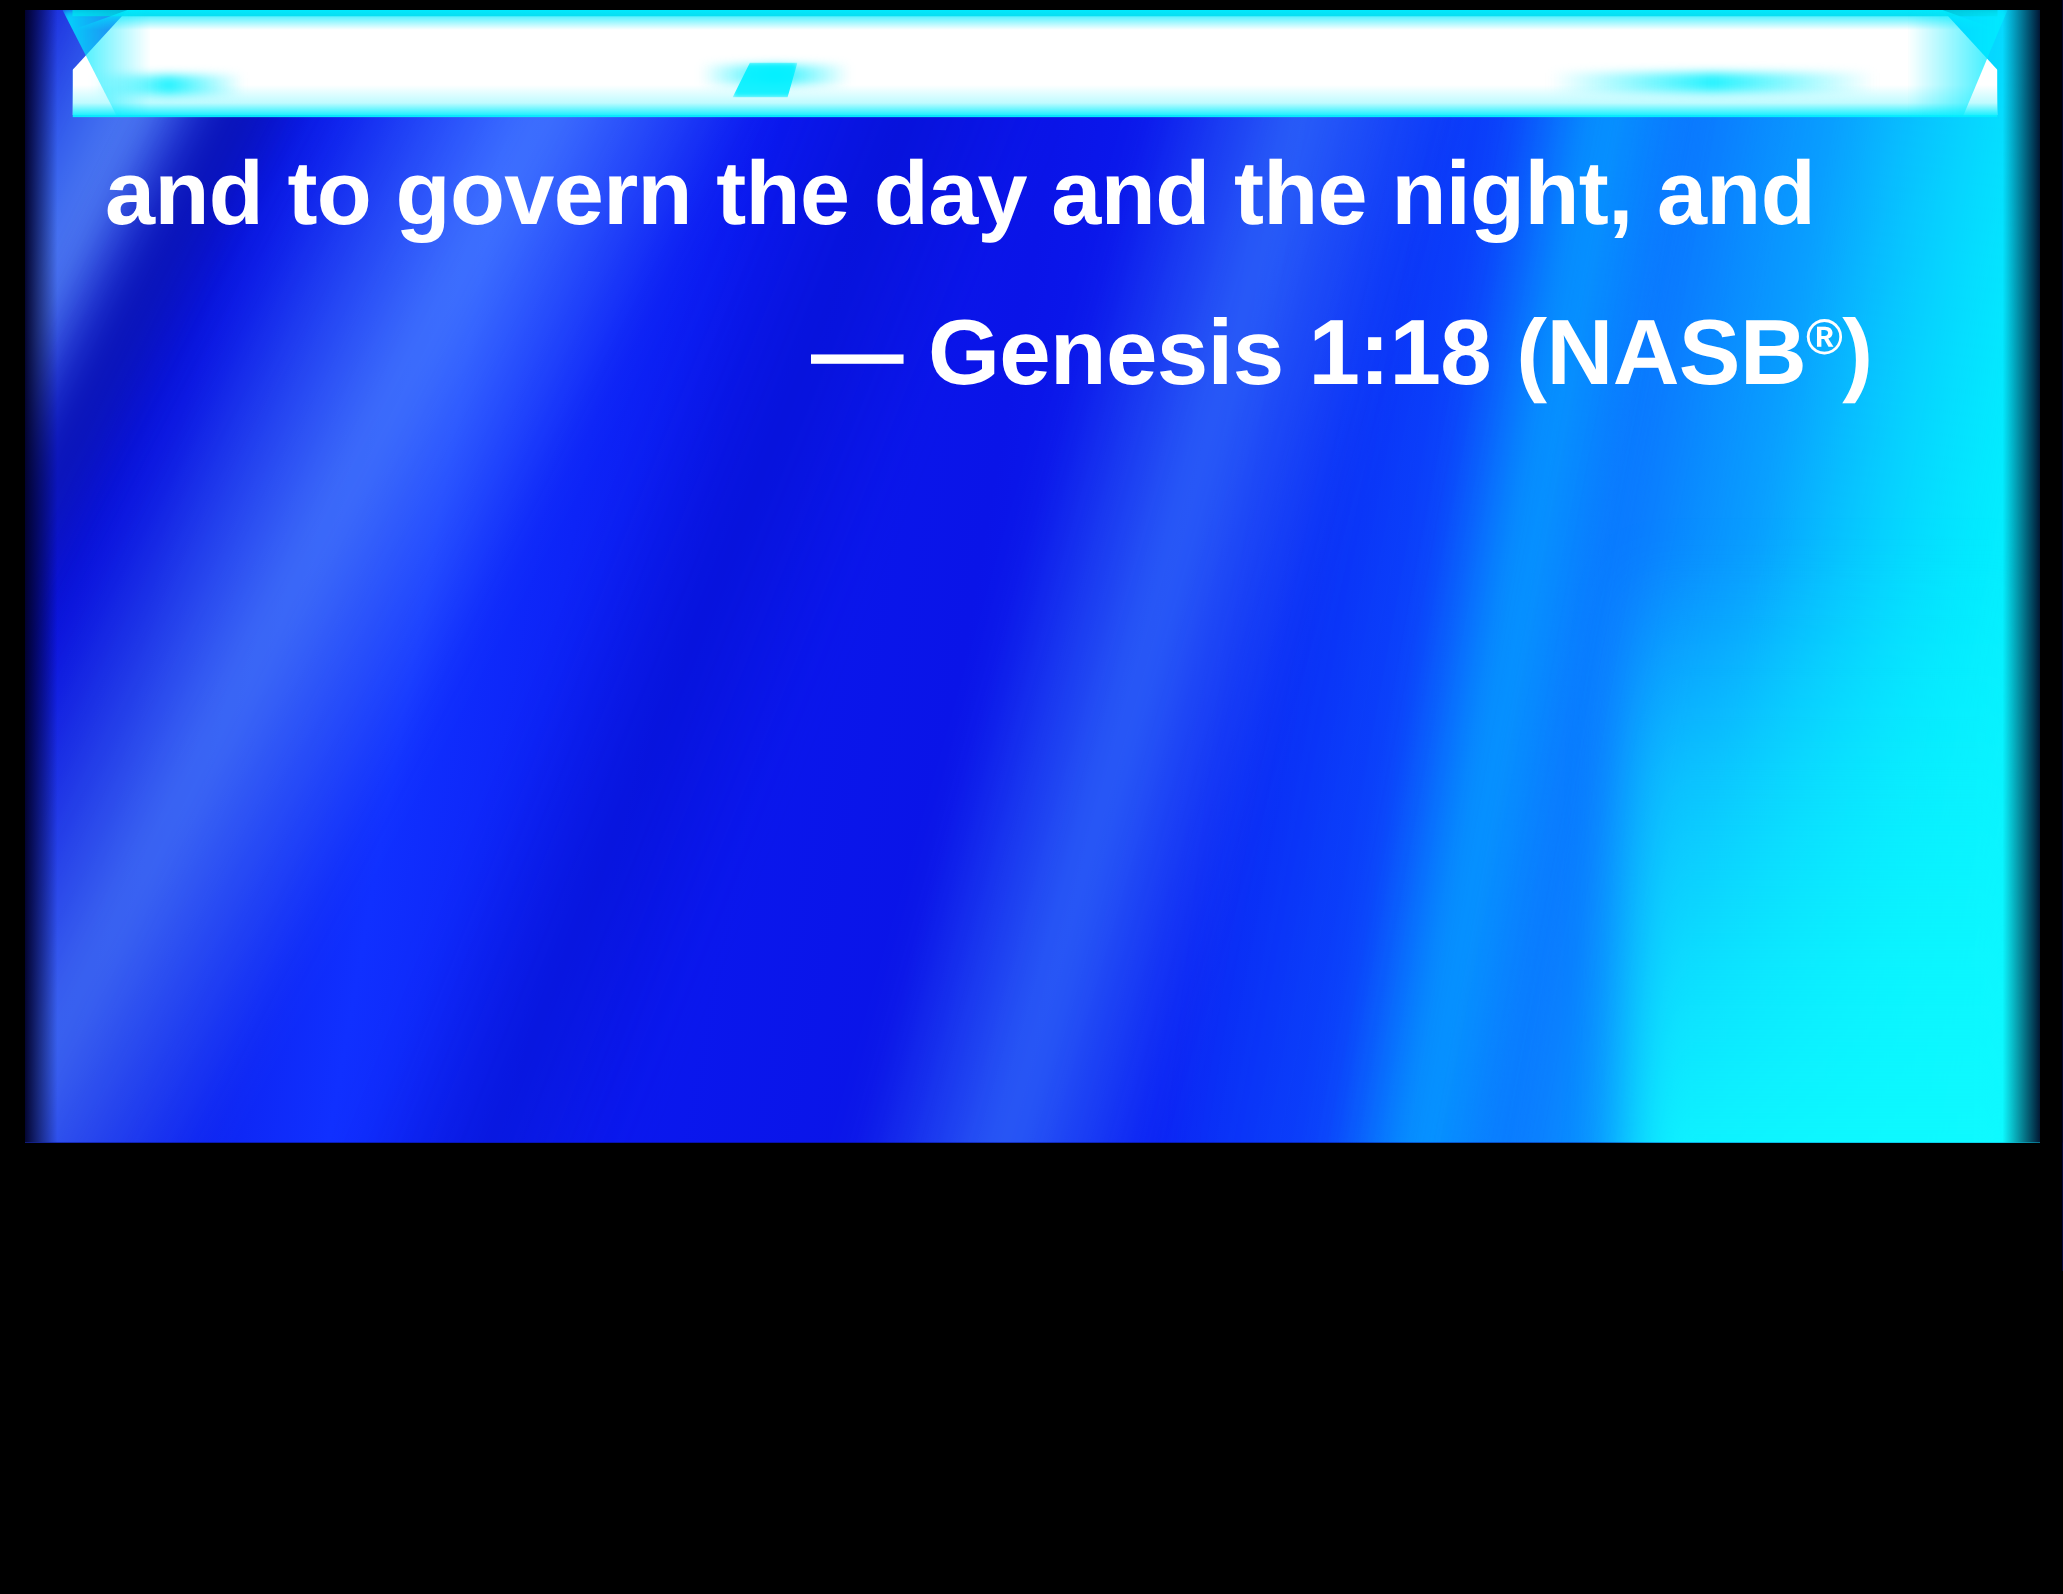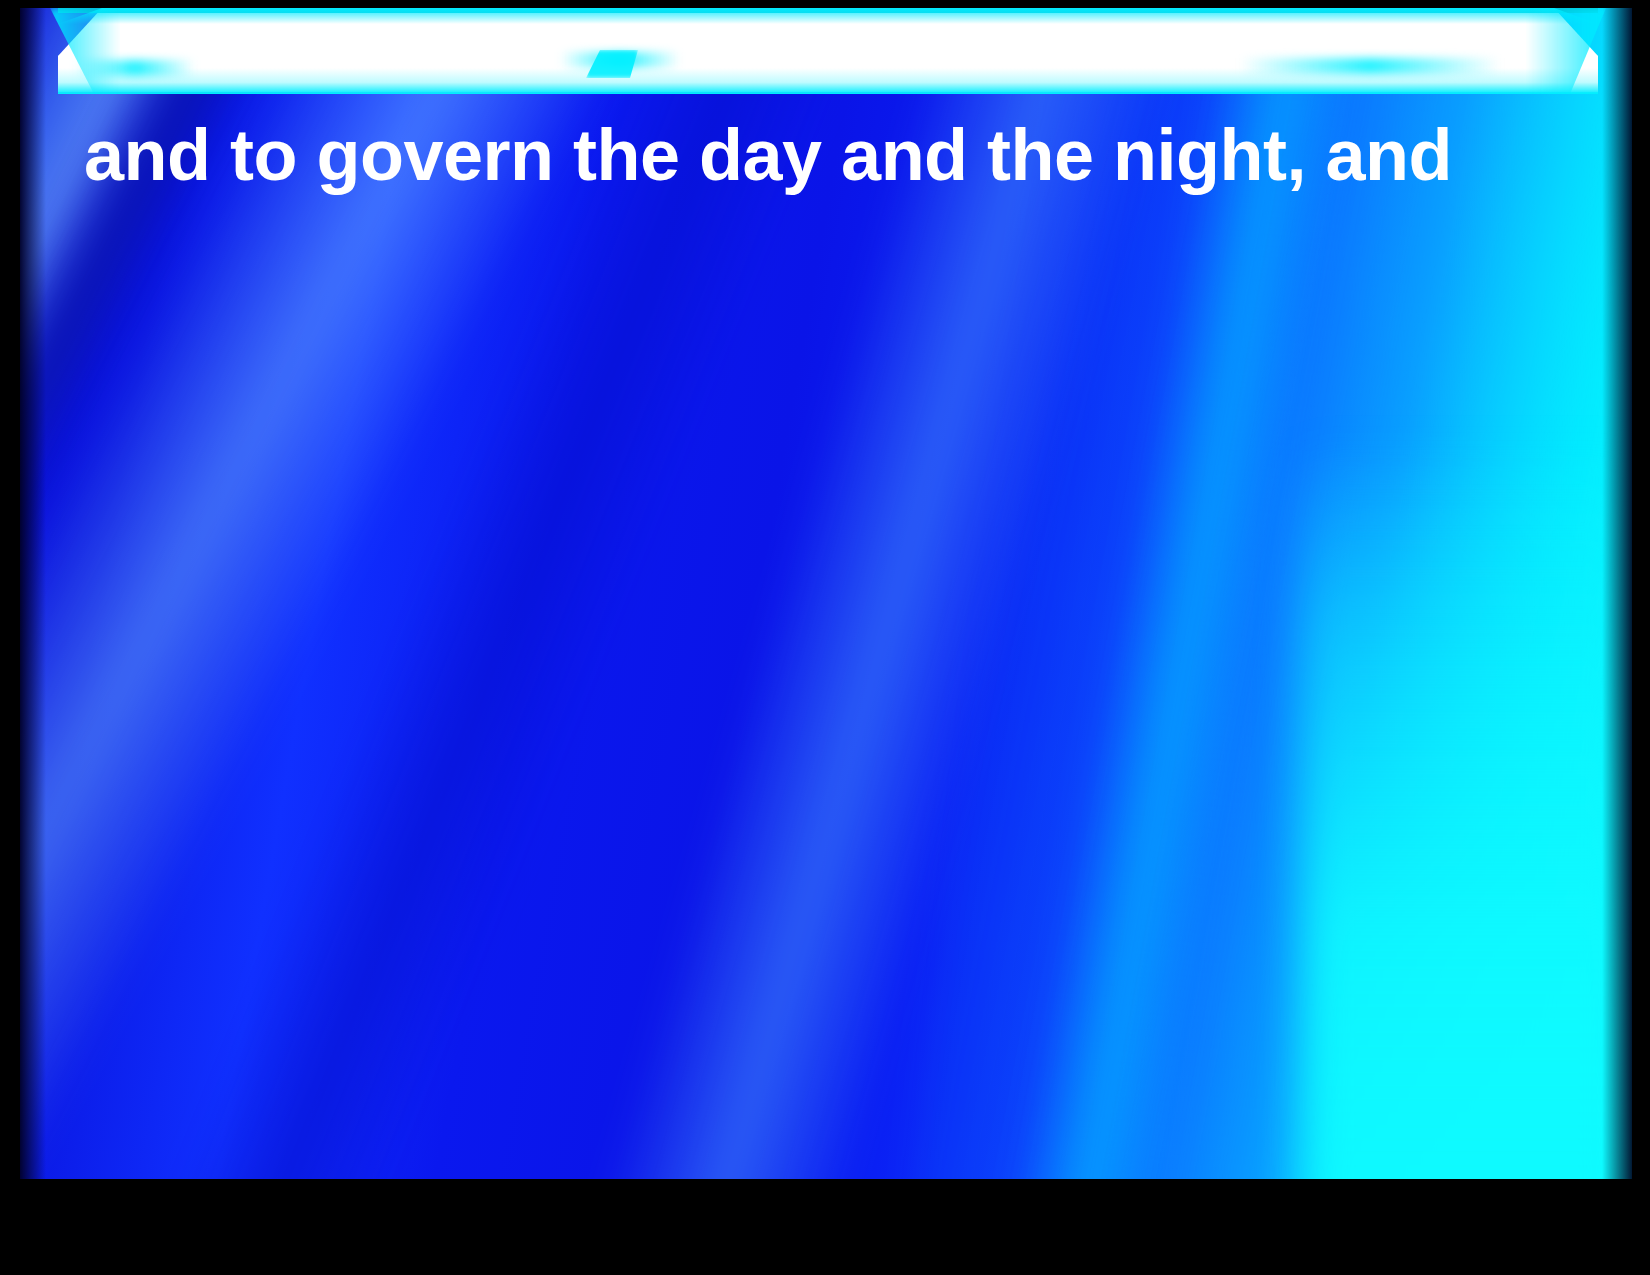--- a/index.html
+++ b/index.html
@@ -11,21 +11,21 @@
     width: 1650px;
     height: 1275px;
     overflow: hidden;
     font-family: "Liberation Sans", sans-serif;
   }
 
   
   .slide-frame {
     position: relative;
     width: 1650px;
-    height: 1179px;
+    height: 914px;
     background: #000000;
     overflow: hidden;
   }
 
   
   .slide-canvas {
     position: absolute;
     left: 20px;
     top: 8px;
     width: 1612px;
@@ -314,16 +314,17 @@
       <div class="banner-streak banner-streak-c"></div>
       <div class="banner-streak banner-streak-r"></div>
       <div class="banner-bump"></div>
       <div class="banner-left-wedge"></div>
       <div class="banner-right-wedge"></div>
     </div>
 
     <div class="verse-block">
       <span class="verse-line">and to govern the day and the night, and</span>
 
+      <span class="attribution"><span>—</span><span>&nbsp;</span><span>Genesis 1:18</span><span>&nbsp;</span><span>(</span><span>NASB</span><span class="reg">®</span><span>)</span></span>
     </div>
 
   </div>
 </div>
 
 </body></html>

